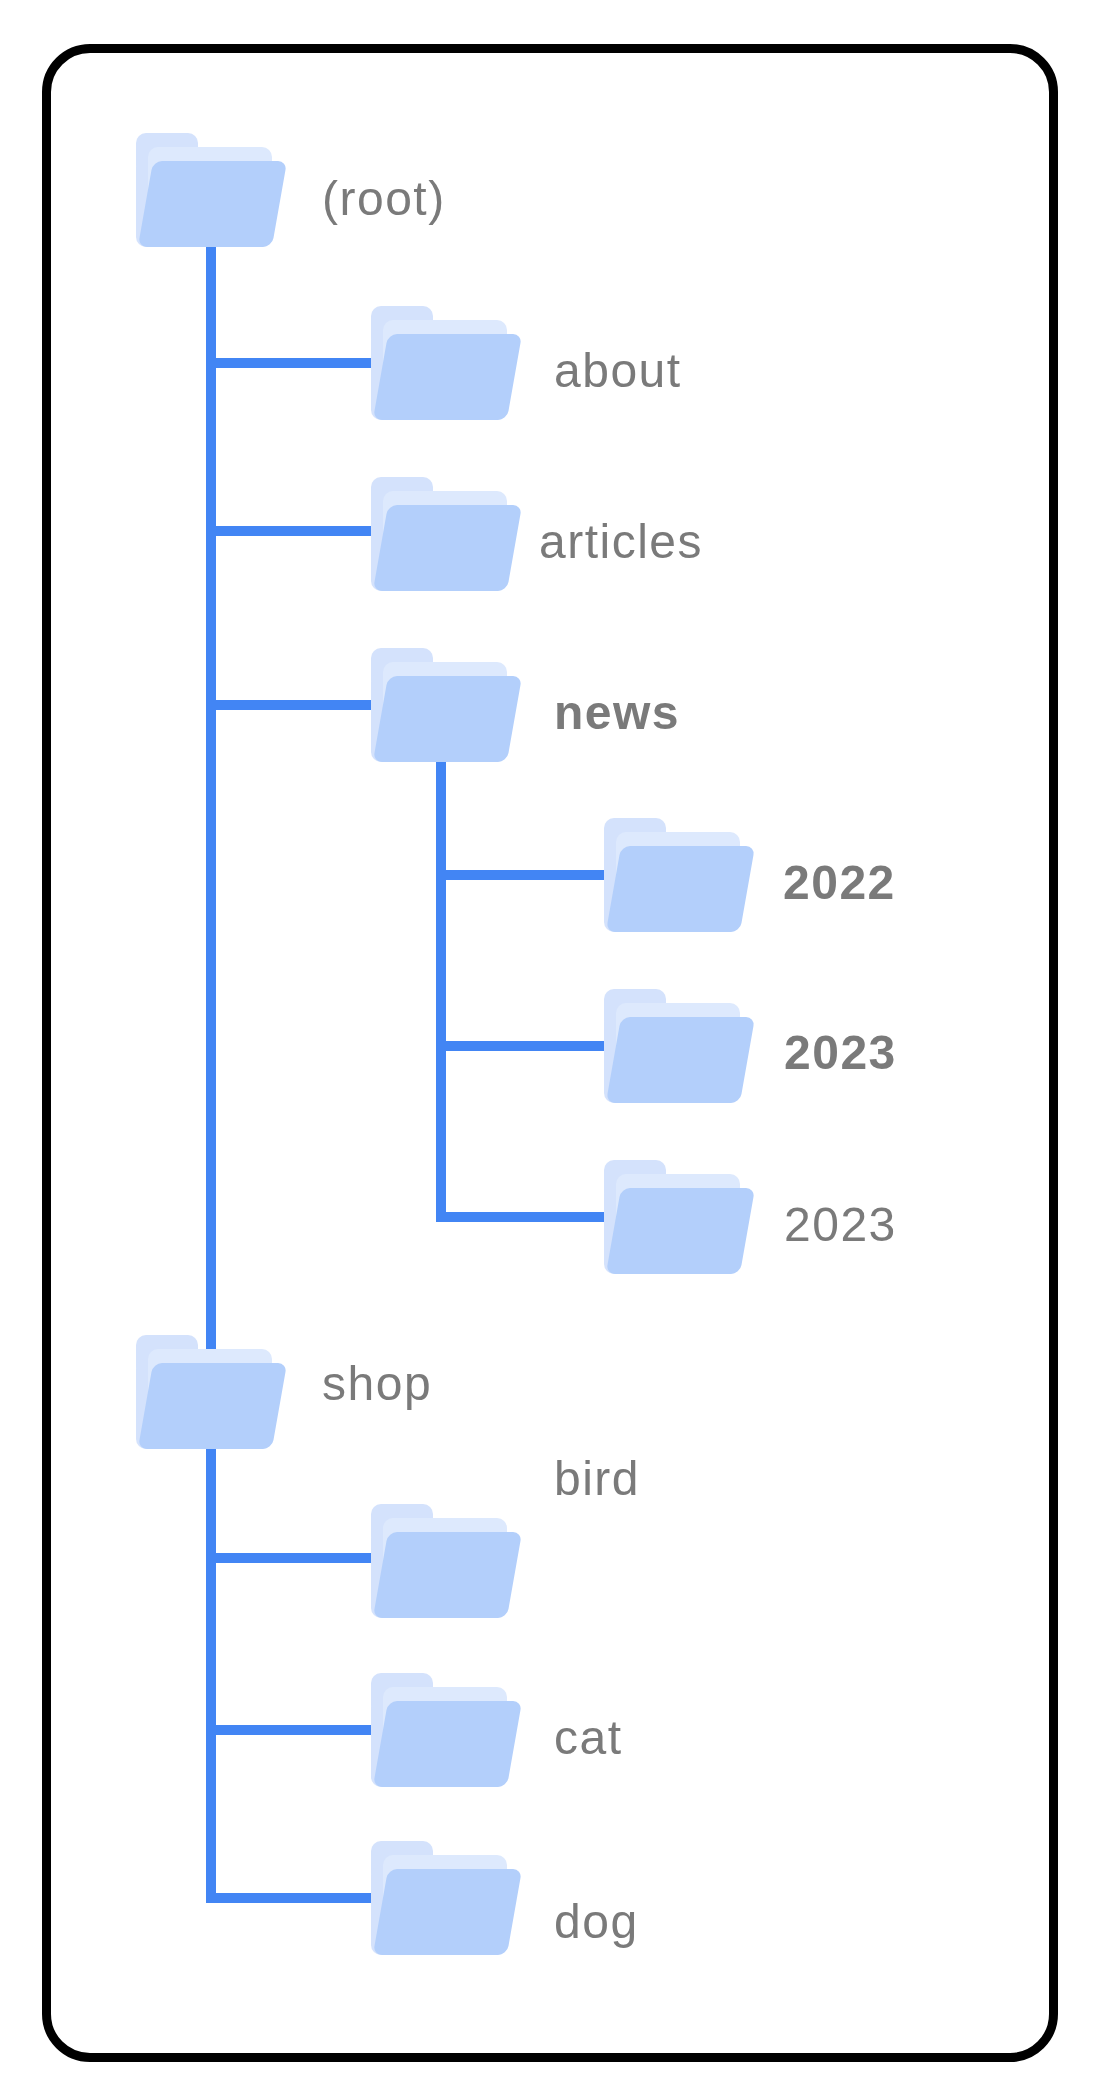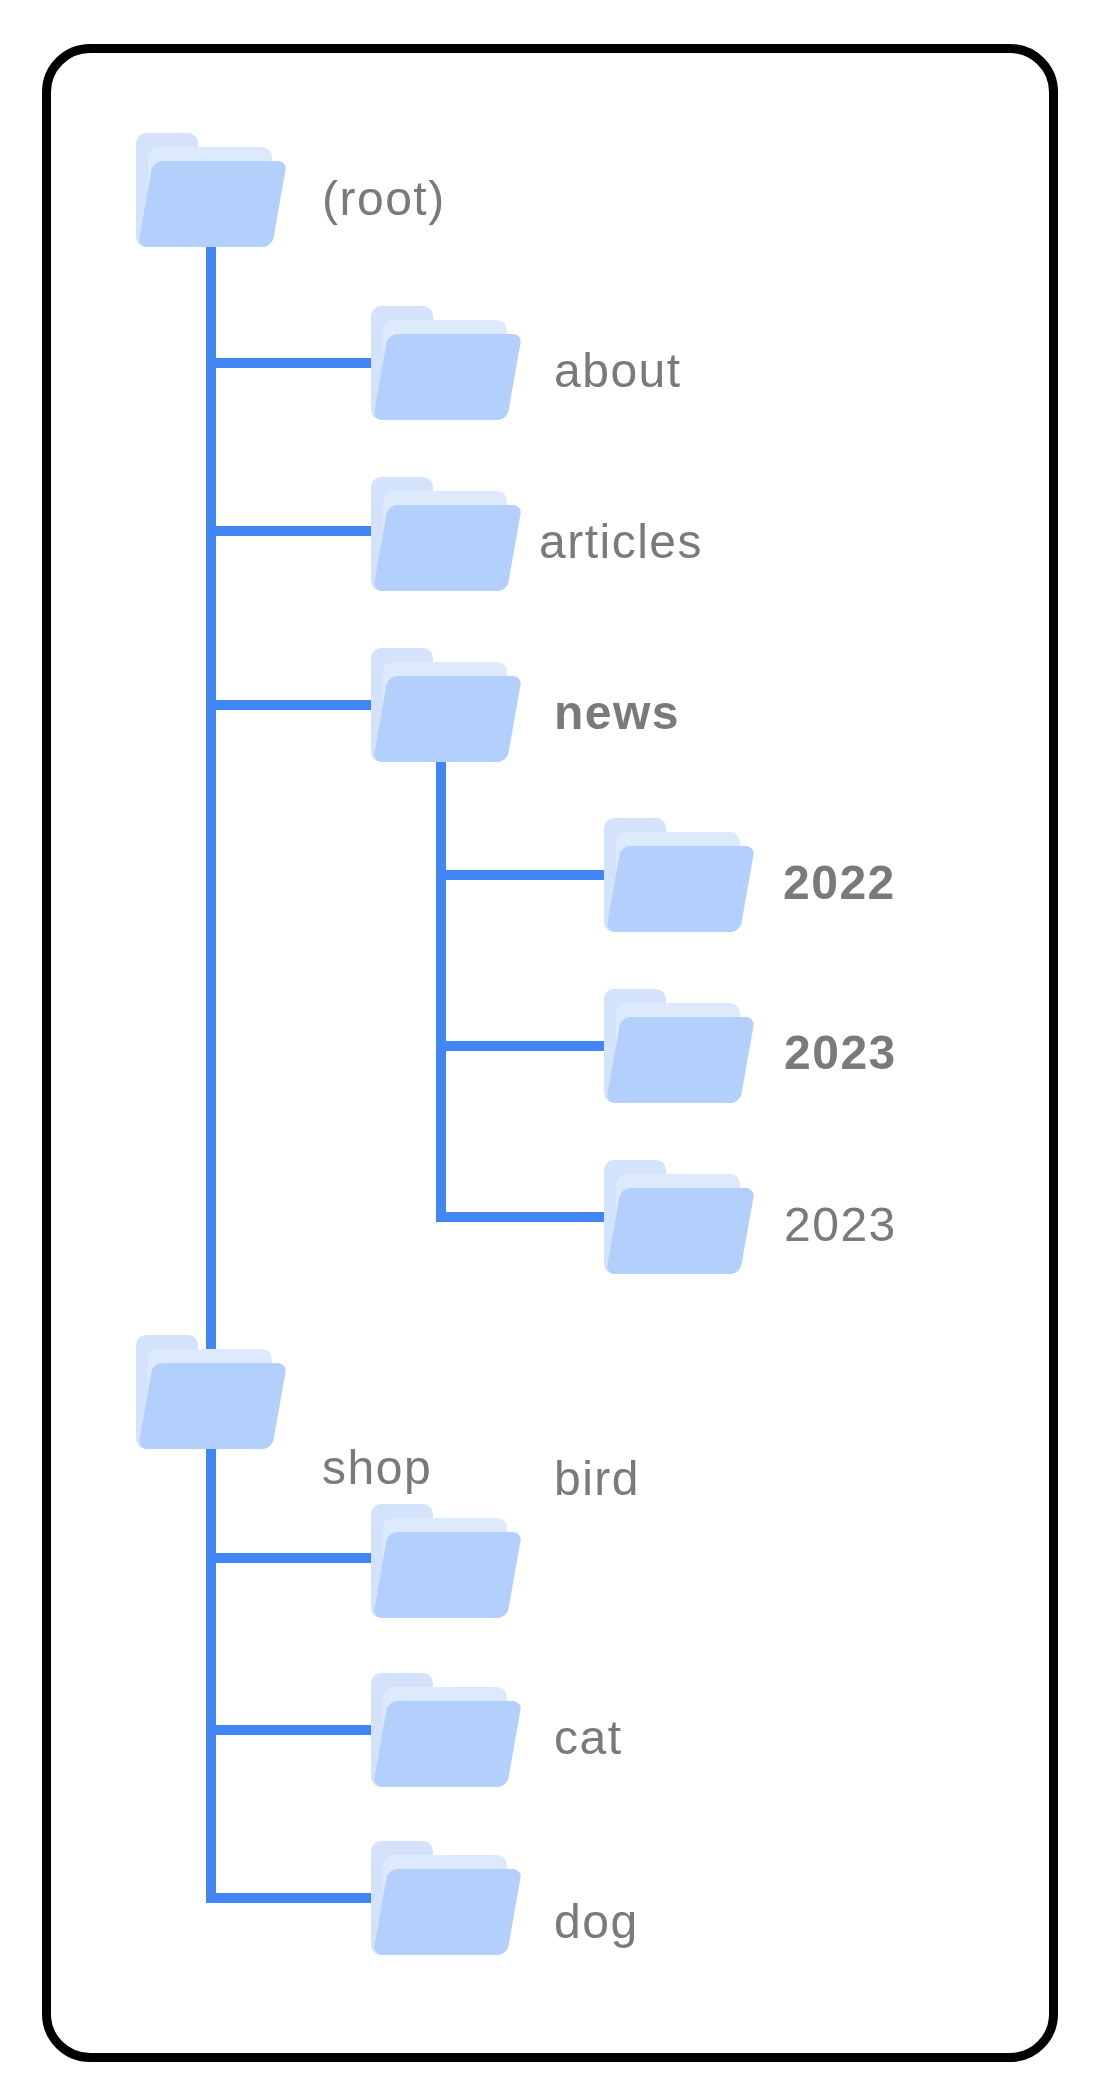--- a/index.html
+++ b/index.html
@@ -92,16 +92,16 @@
     <use href="#folder-shape"></use>
   </svg>
 
 <span class="label" style="left:322px;top:175px;">(root)</span>
 <span class="label" style="left:554px;top:347px;text-align:center;">about</span>
 <span class="label" style="left:539px;top:518px;">articles</span>
 <span class="label" style="left:554px;top:689px;font-weight:bold;">news</span>
 <span class="label" style="left:783px;top:859px;font-weight:bold;">2022</span>
 <span class="label" style="left:784px;top:1029px;font-weight:bold;">2023</span>
 <span class="label" style="left:784px;top:1201px;">2023</span>
-<span class="label" style="left:322px;top:1444px;text-align:center;">shop</span>
+<span class="label" style="left:322px;top:1360px;text-align:center;">shop</span>
 <span class="label" style="left:554px;top:1455px;">bird</span>
 <span class="label" style="left:554px;top:1714px;">cat</span>
 <span class="label" style="left:554px;top:1898px;">dog</span>
 
 </body></html>

